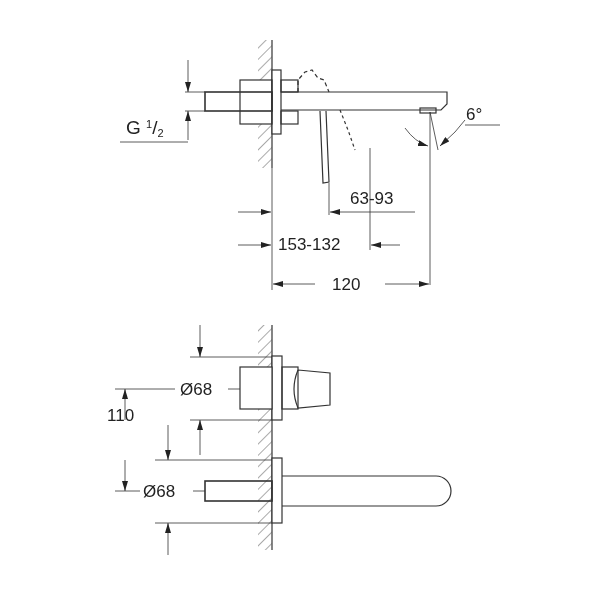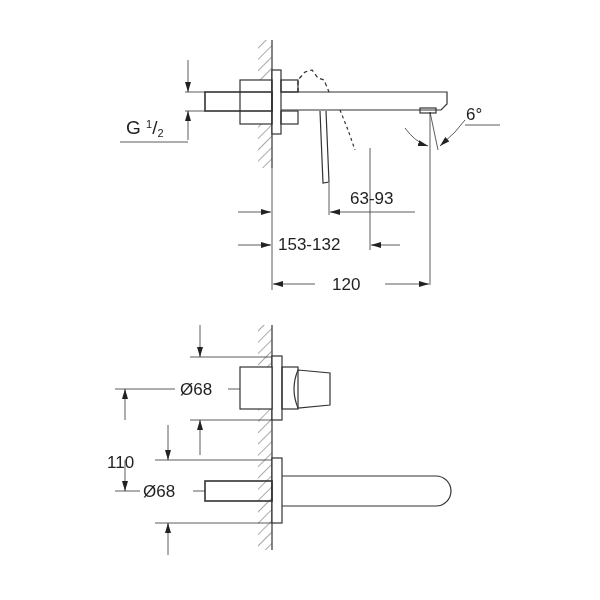--- a/index.html
+++ b/index.html
@@ -95,15 +95,15 @@
     <line x1="125" y1="460" x2="125" y2="491" stroke-width="0.8" marker-end="url(#ar)"></line>
   </g>
 </svg>
 
 <div class="lbl" style="left:126px;top:118px;font-size:19px;"><span>G</span> <span class="sup">1</span>/<span class="sub">2</span></div>
 <div class="lbl" style="left:466px;top:106px;">6°</div>
 <div class="lbl" style="left:350px;top:190px;text-align:center;">63-93</div>
 <div class="lbl" style="left:278px;top:236px;">153-132</div>
 <div class="lbl" style="left:332px;top:276px;">120</div>
 <div class="lbl" style="left:180px;top:381px;">Ø68</div>
-<div class="lbl" style="left:107px;top:454px;">110</div>
+<div class="lbl" style="left:107px;top:407px;">110</div>
 <div class="lbl" style="left:143px;top:483px;">Ø68</div>
 </div>
 
 </body></html>

